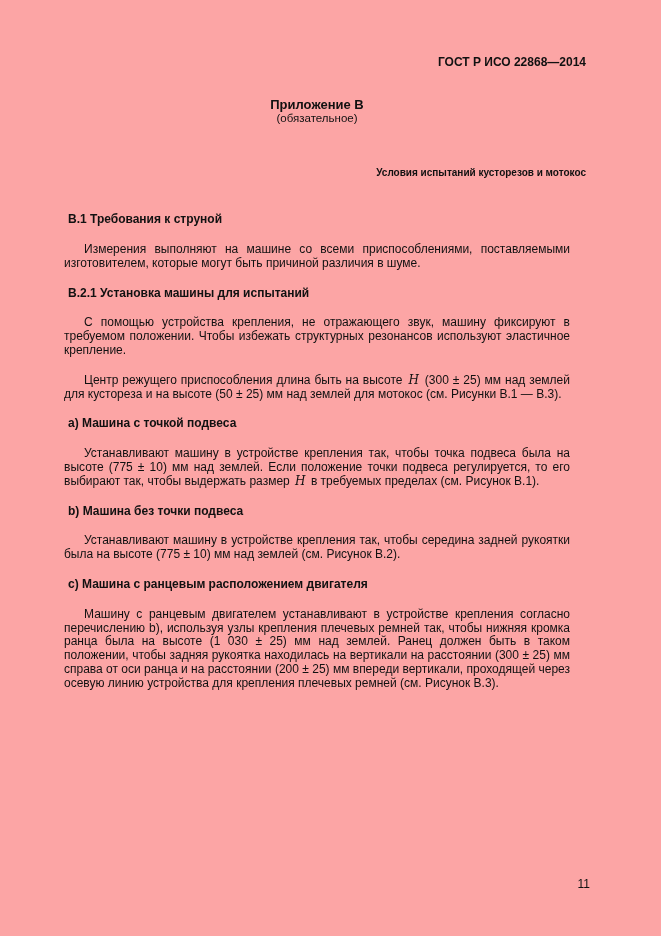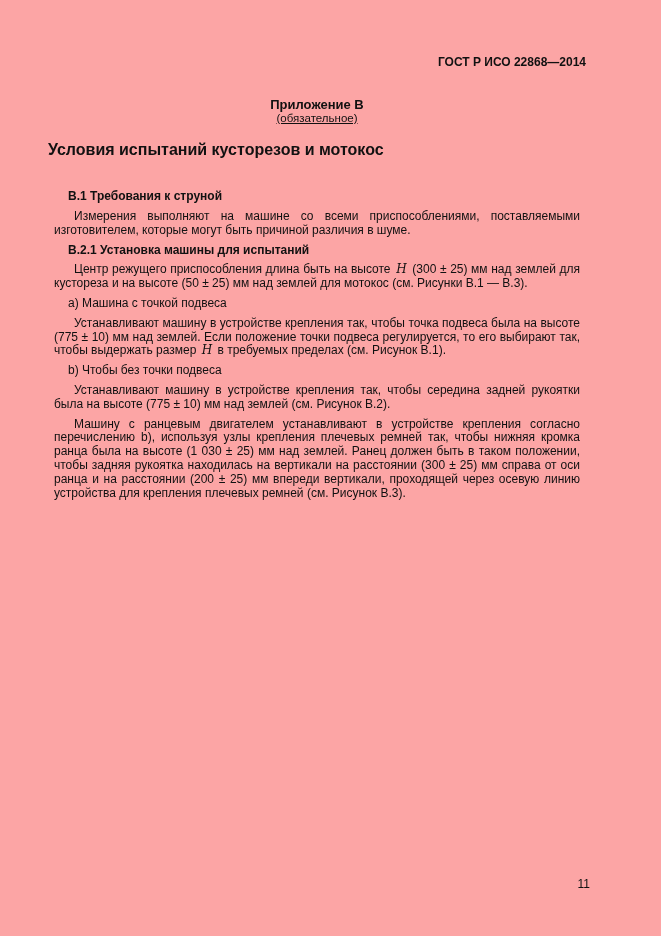--- a/index.html
+++ b/index.html
@@ -34,49 +34,48 @@
   }
   .annex-label {
     margin-top: 28px;
     text-align: center;
     font-weight: bold;
     font-size: 13px;
   }
   .annex-type {
     text-align: center;
     font-size: 11.5px;
-    text-decoration: underline;
   }
   .doc-title {
-    margin-top: 18px;
-    text-align: left;
+    margin-top: 41px;
+    text-align: right;
     font-weight: bold;
-    font-size: 16px;
+    font-size: 10px;
   }
   .sec-heading {
     font-weight: bold;
     text-indent: 20px;
     margin-top: 14px;
     margin-bottom: 3px;
   }
   .sec-heading.first {
     margin-top: 33px;
   }
   .sub-heading {
     font-weight: bold;
     text-indent: 20px;
     margin-top: 6px;
     margin-bottom: 2px;
   }
   .item-heading {
-    font-weight: normal;
+    font-weight: bold;
     text-indent: 20px;
   }
   p.para {
-    margin: 6px;
+    margin: 16px;
     text-align: justify;
     text-indent: 20px;
   }
   .var {
     font-family: "DejaVu Serif", "Liberation Serif", serif;
     font-style: italic;
     padding: 0 2px;
   }
   .page-number {
     position: absolute;
@@ -97,26 +96,28 @@
 
     <div class="annex-label">Приложение В</div>
     <div class="annex-type">(обязательное)</div>
 
     <div class="doc-title">Условия испытаний кусторезов и мотокос</div>
 
     <div class="sec-heading first">В.1 Требования к струной</div>
     <p class="para">Измерения выполняют на машине со всеми приспособлениями, поставляемыми изготовителем, которые могут быть причиной различия в шуме.</p>
 
     <div class="sub-heading">В.2.1 Установка машины для испытаний</div>
+    <p class="para">С помощью устройства крепления, не отражающего звук, машину фиксируют в требуемом положении. Чтобы избежать структурных резонансов используют эластичное крепление.</p>
     <p class="para"><span>Центр режущего приспособления длина быть на высоте</span> <span class="var">H</span> <span>(300 ± 25) мм над землей для кустореза и на высоте (50 ± 25) мм над землей для мотокос (см. Рисунки В.1 — В.3).</span></p>
 
     <div class="item-heading">а) Машина с точкой подвеса</div>
     <p class="para"><span>Устанавливают машину в устройстве крепления так, чтобы точка подвеса была на высоте (775 ± 10) мм над землей. Если положение точки подвеса регулируется, то его выбирают так, чтобы выдержать размер</span> <span class="var">H</span> <span>в требуемых пределах (см. Рисунок В.1).</span></p>
 
-    <div class="item-heading">b) Чтобы без точки подвеса</div>
+    <div class="item-heading">b) Машина без точки подвеса</div>
     <p class="para">Устанавливают машину в устройстве крепления так, чтобы середина задней рукоятки была на высоте (775 ± 10) мм над землей (см. Рисунок В.2).</p>
 
+    <div class="item-heading">с) Машина с ранцевым расположением двигателя</div>
     <p class="para">Машину с ранцевым двигателем устанавливают в устройстве крепления согласно перечислению b), используя узлы крепления плечевых ремней так, чтобы нижняя кромка ранца была на высоте (1 030 ± 25) мм над землей. Ранец должен быть в таком положении, чтобы задняя рукоятка находилась на вертикали на расстоянии (300 ± 25) мм справа от оси ранца и на расстоянии (200 ± 25) мм впереди вертикали, проходящей через осевую линию устройства для крепления плечевых ремней (см. Рисунок В.3).</p>
 
   </div>
 
   <div class="page-number">11</div>
 </div>
 
 </body></html>

